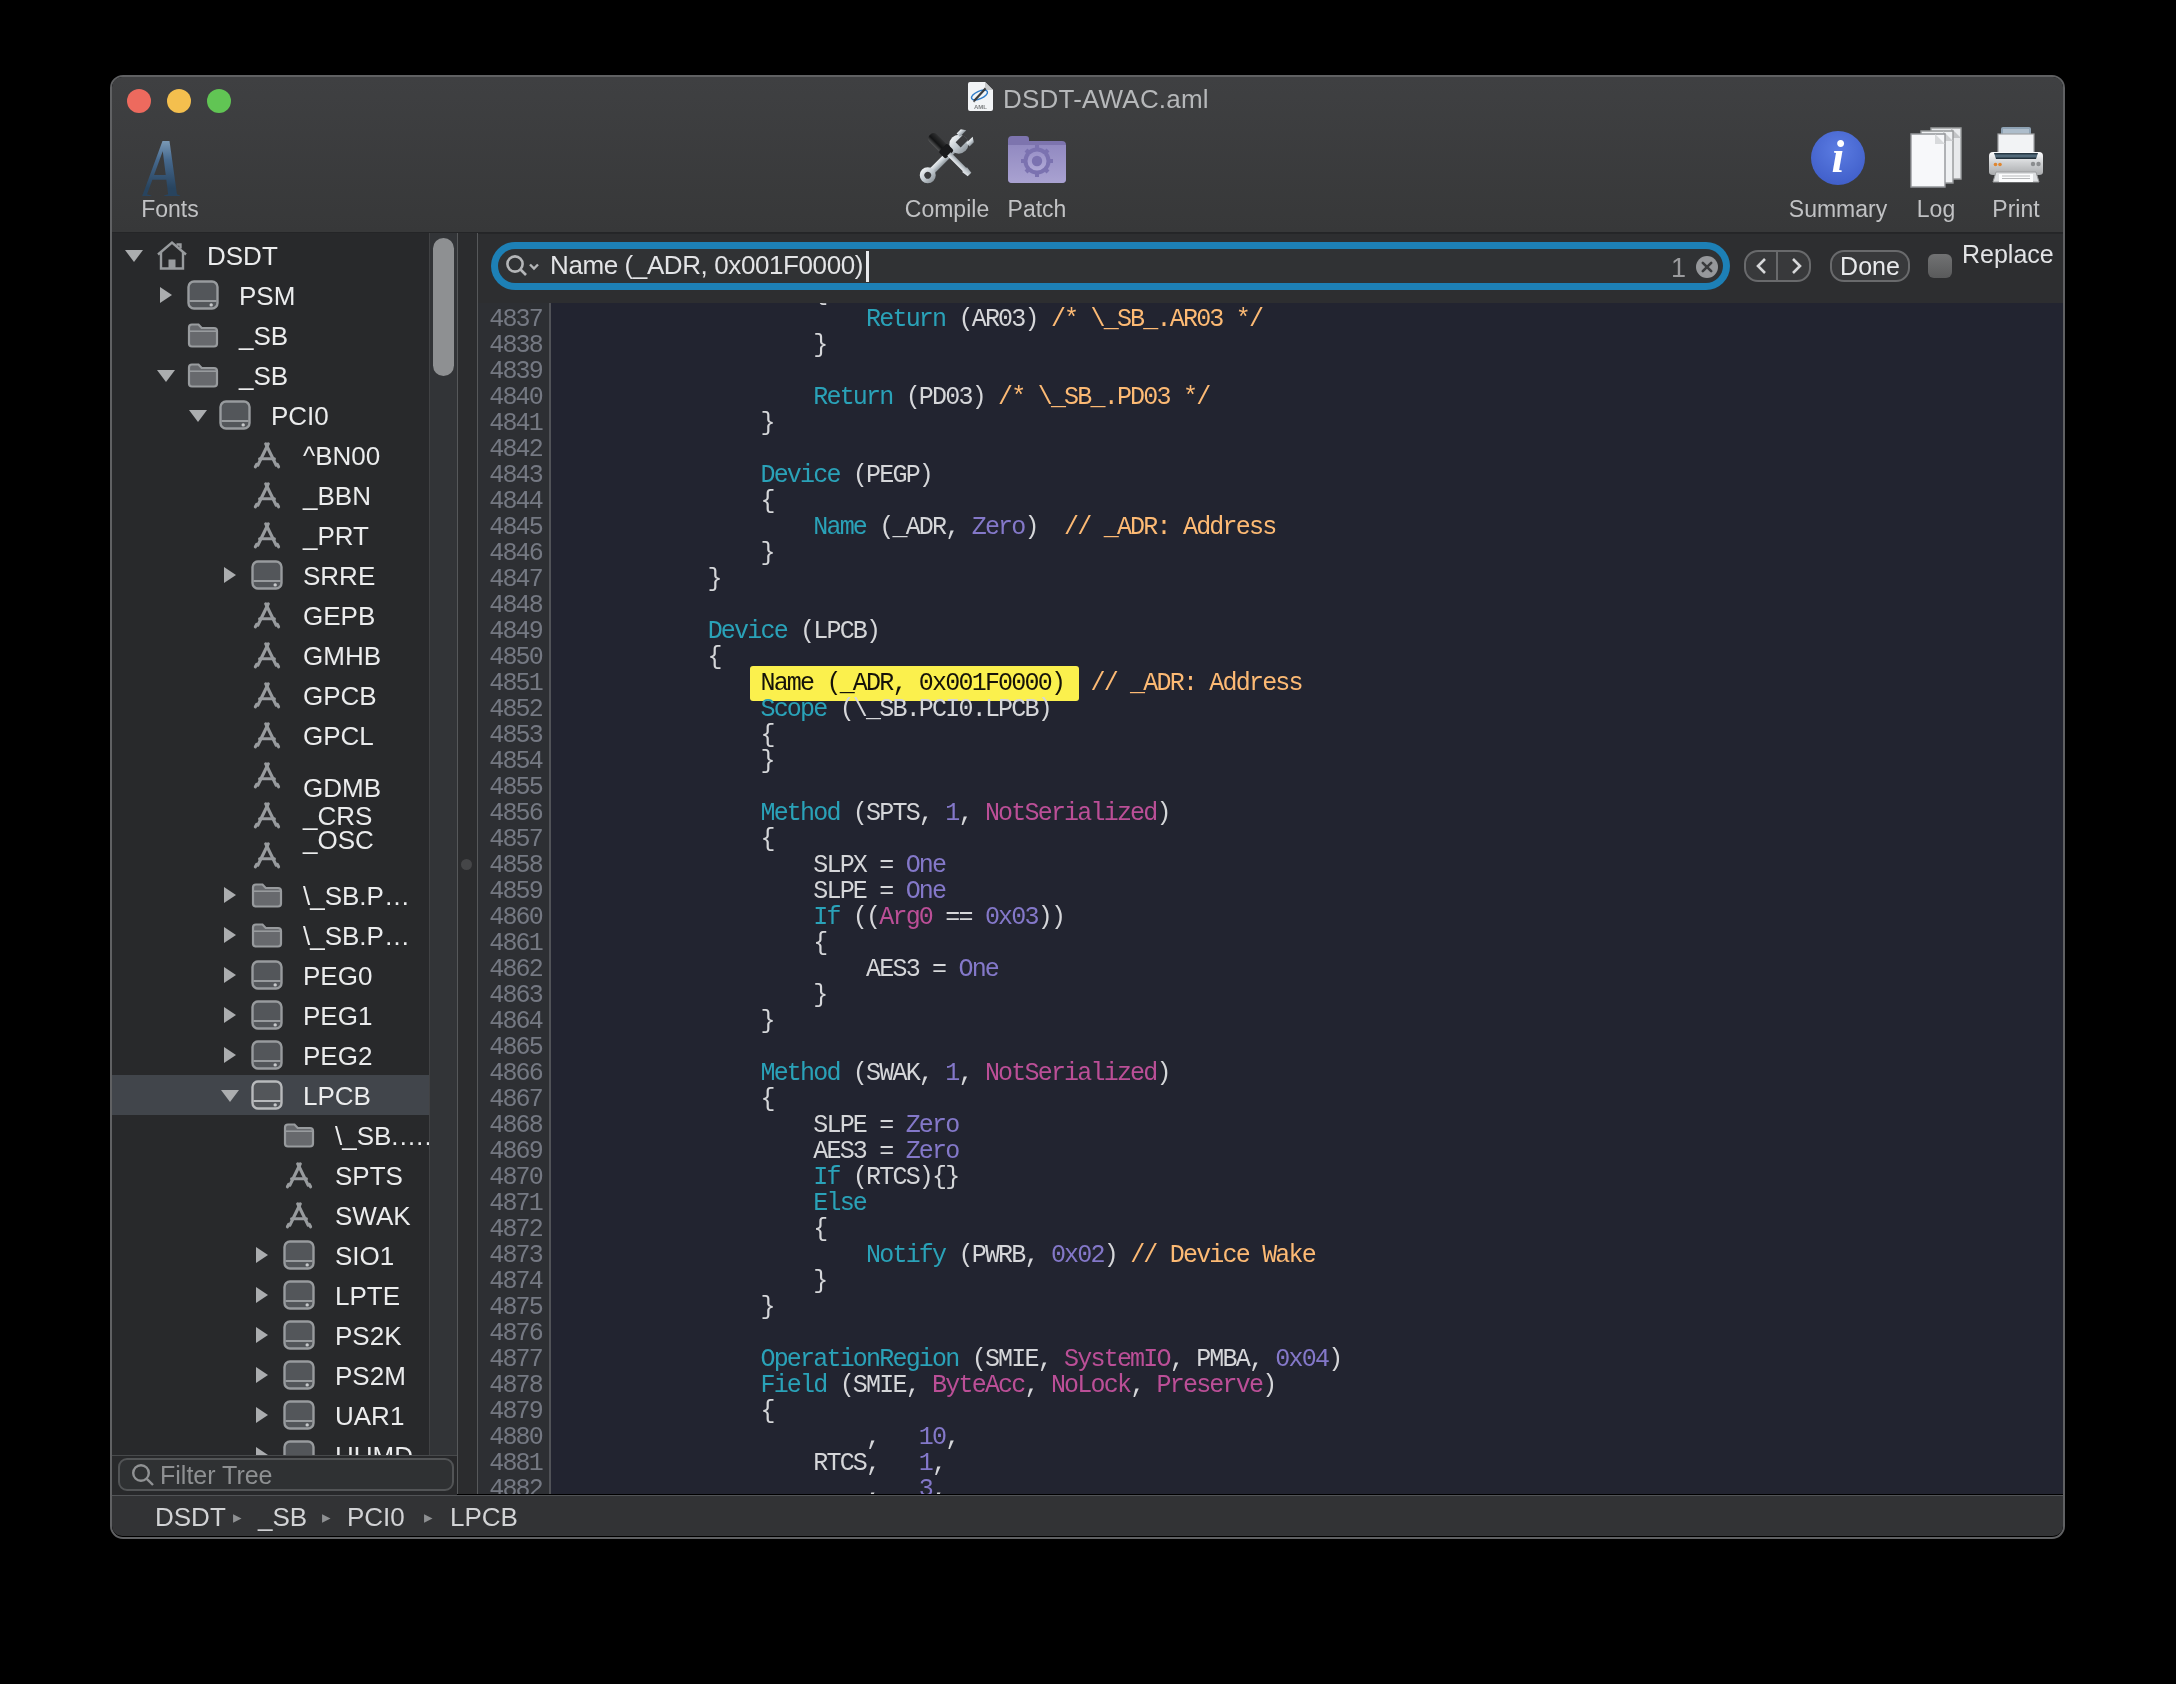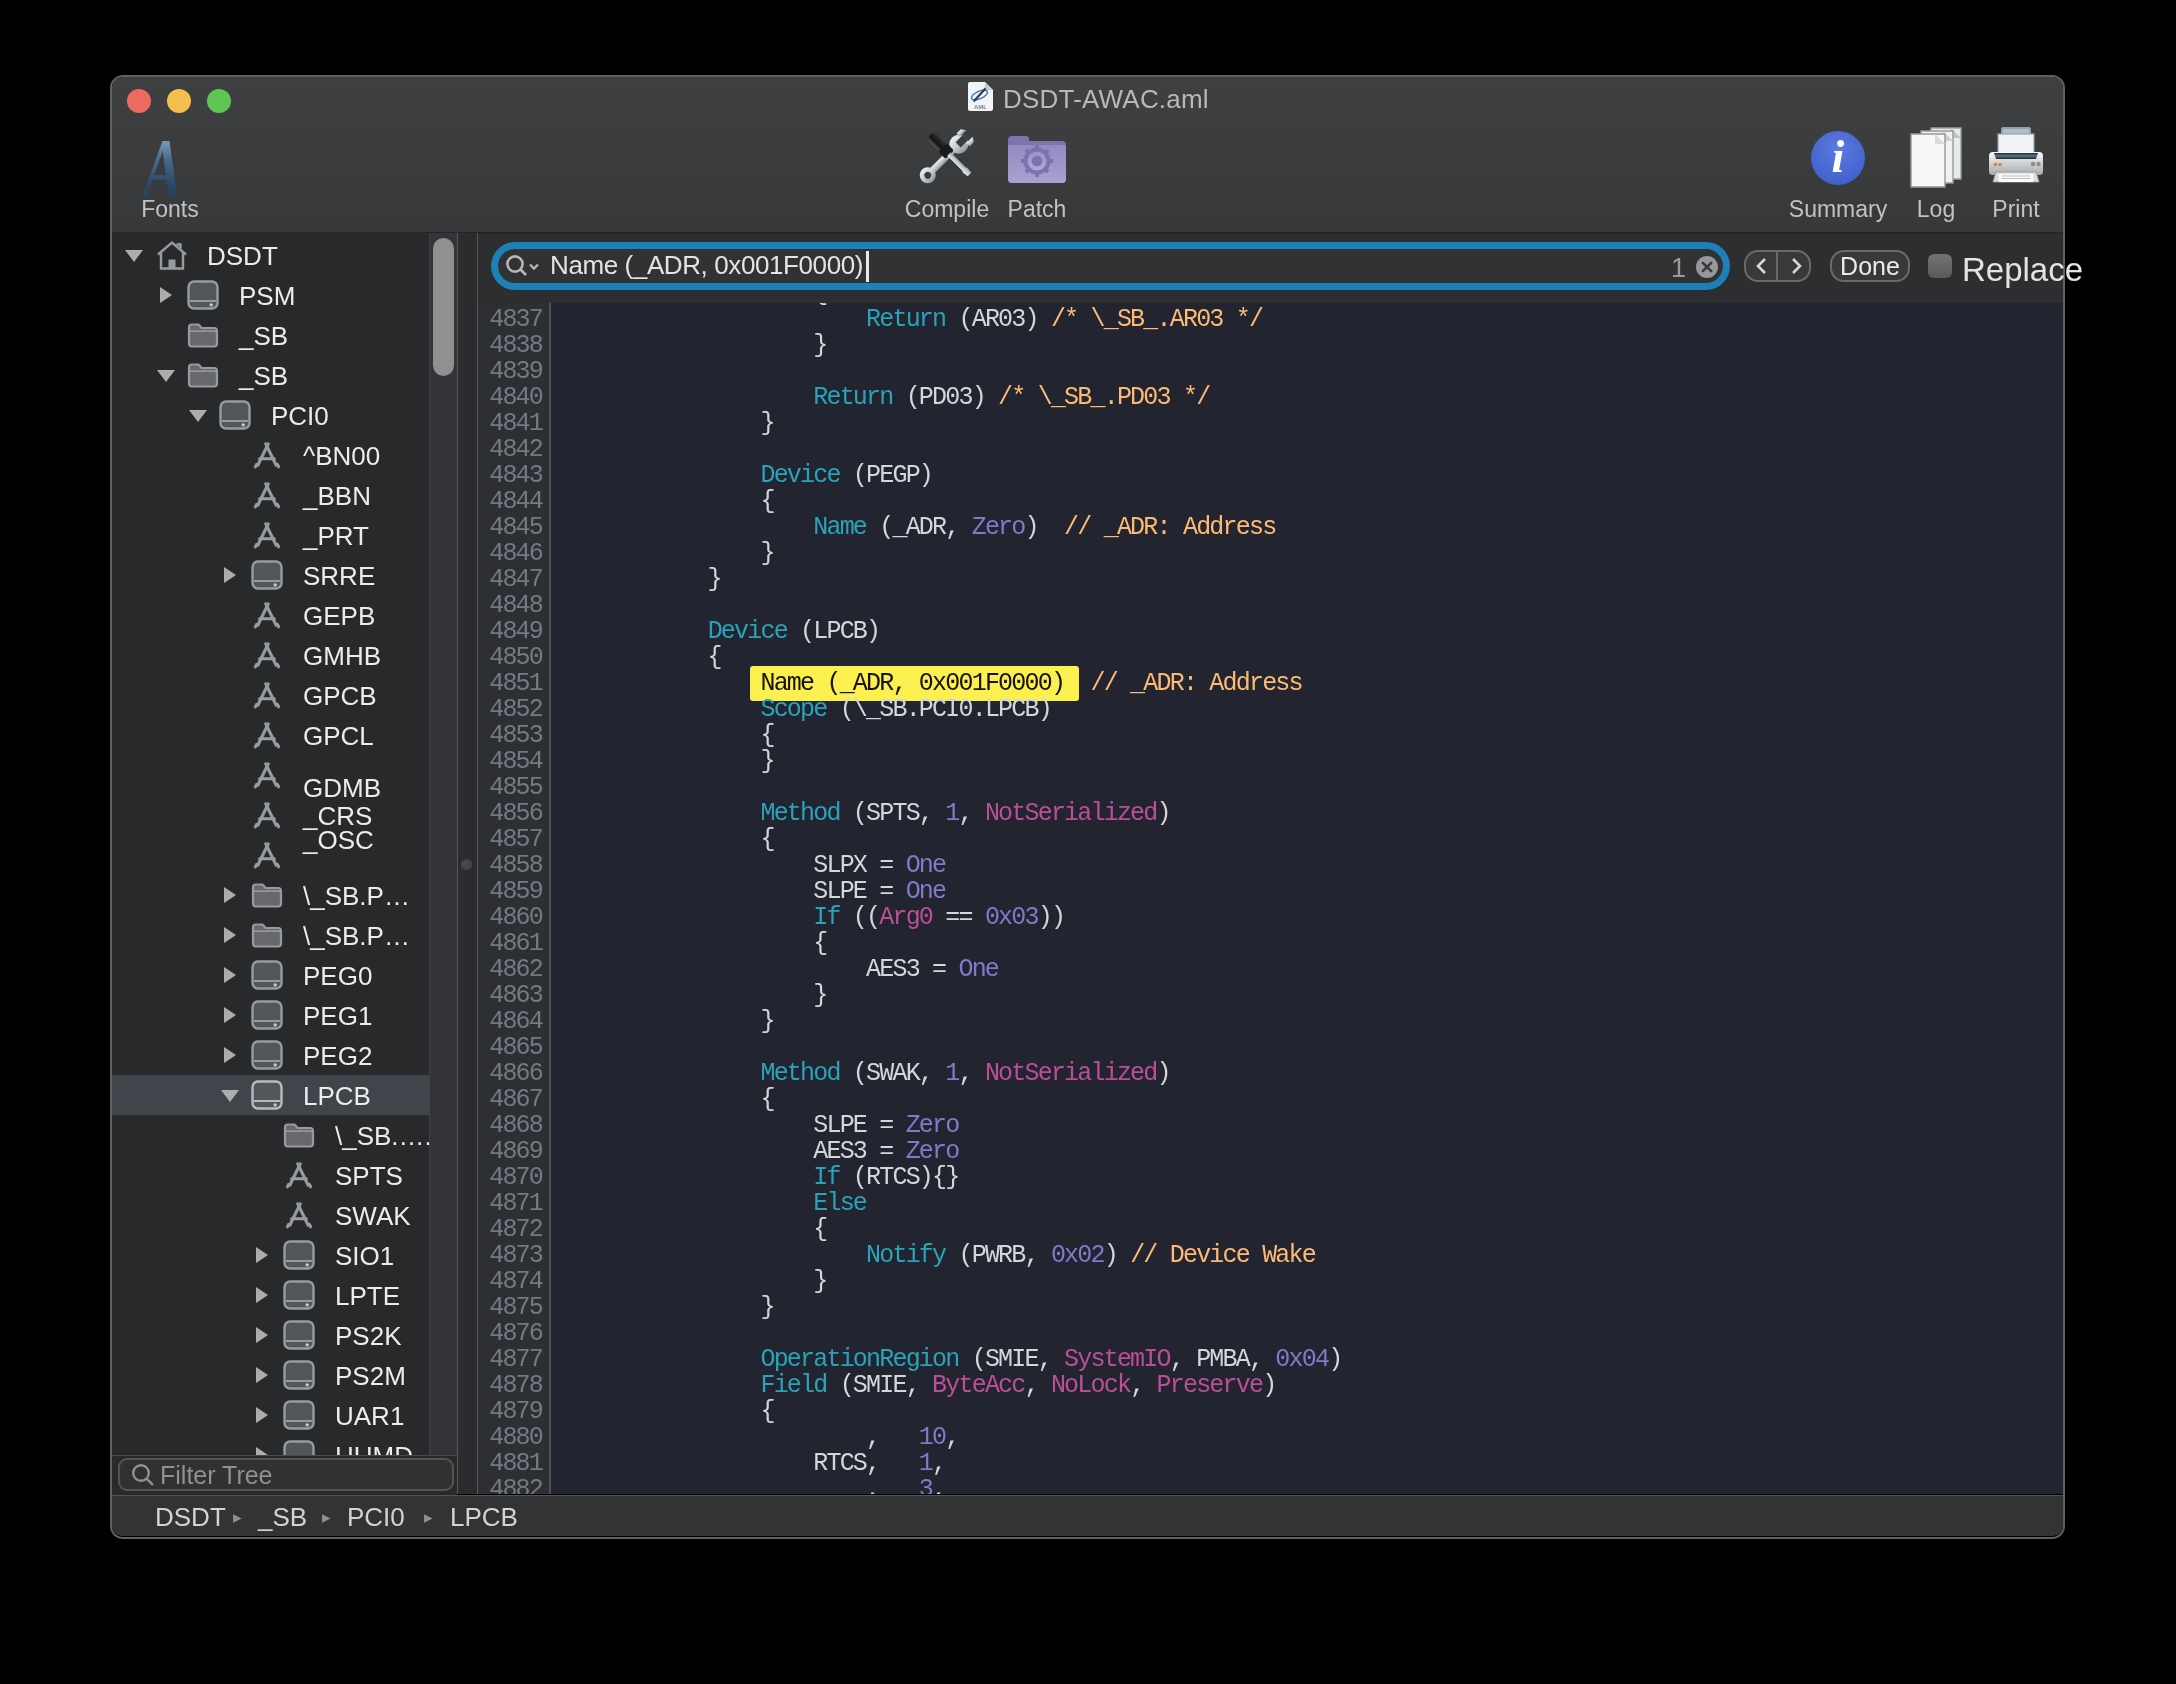--- a/index.html
+++ b/index.html
@@ -13,21 +13,21 @@
 #findstrip { left:478px; top:233px; width:1585px; height:70px; background:#2d2e30; border-top:1px solid #252628; }
 #field { left:491px; top:242px; width:1239px; height:48px; border-radius:24px; background:#1d80b6; }
 #fieldin { left:498px; top:249px; width:1225px; height:34px; border-radius:17px; background:#303234; }
 #ftext { left:550px; top:250px; font-size:26px; letter-spacing:-0.4px; color:#e3e4e6; }
 #fcursor { left:866px; top:251px; width:3px; height:31px; background:#e8e9eb; }
 #fcount { left:1630px; top:253px; width:56px; text-align:right; font-size:27px; color:#9a9b9d; }
 #steppers { left:1744px; top:250px; width:67px; height:32px; border:2px solid #696a6c; border-radius:14px; background:#38393b; }
 #stepdiv { left:1776px; top:252px; width:2px; height:28px; background:#696a6c; }
 #done { left:1830px; top:250px; width:80px; height:32px; border:2px solid #696a6c; border-radius:14px; background:#38393b; font-size:25px; color:#e9eaec; text-align:center; line-height:29px; }
 #checkbox { left:1928px; top:254px; width:24px; height:24px; border-radius:6px; background:linear-gradient(#717273,#595a5b); }
-#replace { left:1962px; top:251px; font-size:33px; color:#e2e3e5; }
+#replace { left:1962px; top:240px; font-size:25px; color:#e2e3e5; }
 #sidebar { left:112px; top:233px; width:345px; height:1222px; background:#28292b; overflow:hidden; }
 .trow { position:absolute; left:0; width:345px; height:40px; }
 .trow.sel { background:#41454b; width:345px; }
 .tdown { position:absolute; width:0; height:0; border-left:9px solid transparent; border-right:9px solid transparent; border-top:12px solid #abadaf; }
 .tright { position:absolute; width:0; height:0; border-top:8.5px solid transparent; border-bottom:8.5px solid transparent; border-left:12px solid #abadaf; }
 .tlabel { position:absolute; font-size:26px; color:#ebeced; white-space:nowrap; }
 #scrolltrack { left:429px; top:233px; width:28px; height:1222px; background:#323437; border-left:1px solid #414244; }
 #scrollthumb { left:433px; top:238px; width:21px; height:138px; border-radius:10.5px; background:#8e9092; }
 #divider { left:457px; top:233px; width:21px; height:1261px; background:#2b2c2e; border-left:1.5px solid #56585a; border-right:1.5px solid #56585a; }
 #divdot { left:461px; top:859px; width:11px; height:11px; border-radius:50%; background:#454648; }

